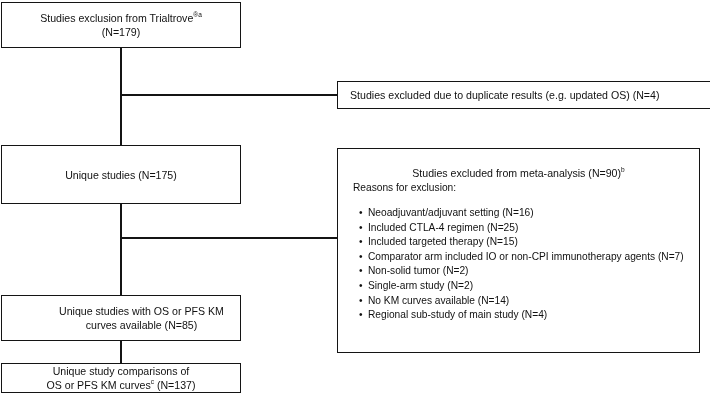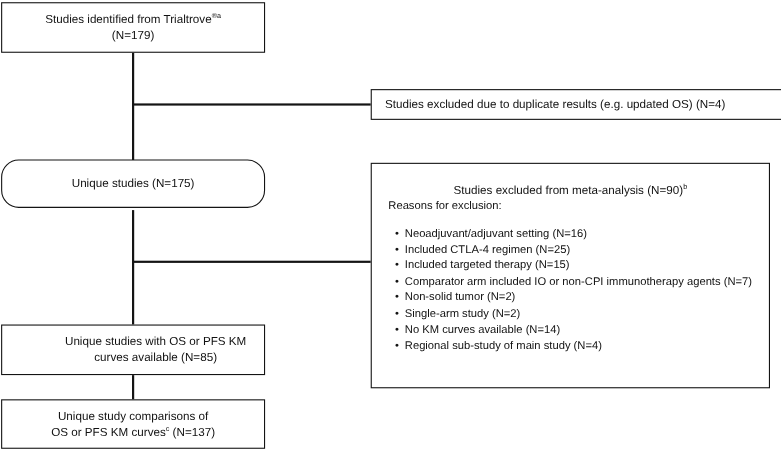--- a/index.html
+++ b/index.html
@@ -39,23 +39,23 @@
     font-size: 0.62em;
     vertical-align: super;
     line-height: 0;
   }
 
   
   #box-identified { left: 1px;   top: 2px;   width: 240px; height: 46px; }
   #box-duplicates { left: 337px; top: 81px;  width: 426px; height: 28px;
                     flex-direction: row; justify-content: flex-start;
                     padding-left: 12px; text-align: left; }
-  #box-unique     { left: 1px;   top: 145px; width: 240px; height: 44px; border-radius: 16px; }
+  #box-unique     { left: 1px;   top: 145px; width: 240px; height: 59px; }
   #box-kmavail    { left: 1px;   top: 295px; width: 240px; height: 46px; padding-left: 41px; }
-  #box-comparisons{ left: 1px;   top: 363px; width: 240px; height: 45px; }
+  #box-comparisons{ left: 1px;   top: 363px; width: 240px; height: 30px; }
 
   #box-excluded {
     left: 337px; top: 148px; width: 363px; height: 205px;
     display: block; text-align: left; padding: 0;
   }
   #excluded-title {
     text-align: center;
     font-size: 10.6px;
     margin-top: 17px;
     margin-bottom: 0;
@@ -106,21 +106,21 @@
 
 <div id="canvas">
 
   <div class="conn vline" id="v-1-2"></div>
   <div class="conn hline" id="h-dup"></div>
   <div class="conn vline" id="v-2-3"></div>
   <div class="conn hline" id="h-excl"></div>
   <div class="conn vline" id="v-3-4"></div>
 
   <div class="box" id="box-identified">
-    <span class="line"><span>Studies identified from Trialtrove</span><sup>®a</sup></span>
+    <span class="line"><span>Studies exclusion from Trialtrove</span><sup>®a</sup></span>
     <span class="line">(N=179)</span>
   </div>
 
   <div class="box" id="box-duplicates">
     <span class="line">Studies excluded due to duplicate results (e.g. updated OS) (N=4)</span>
   </div>
 
   <div class="box" id="box-unique">
     <span class="line">Unique studies (N=175)</span>
   </div>

